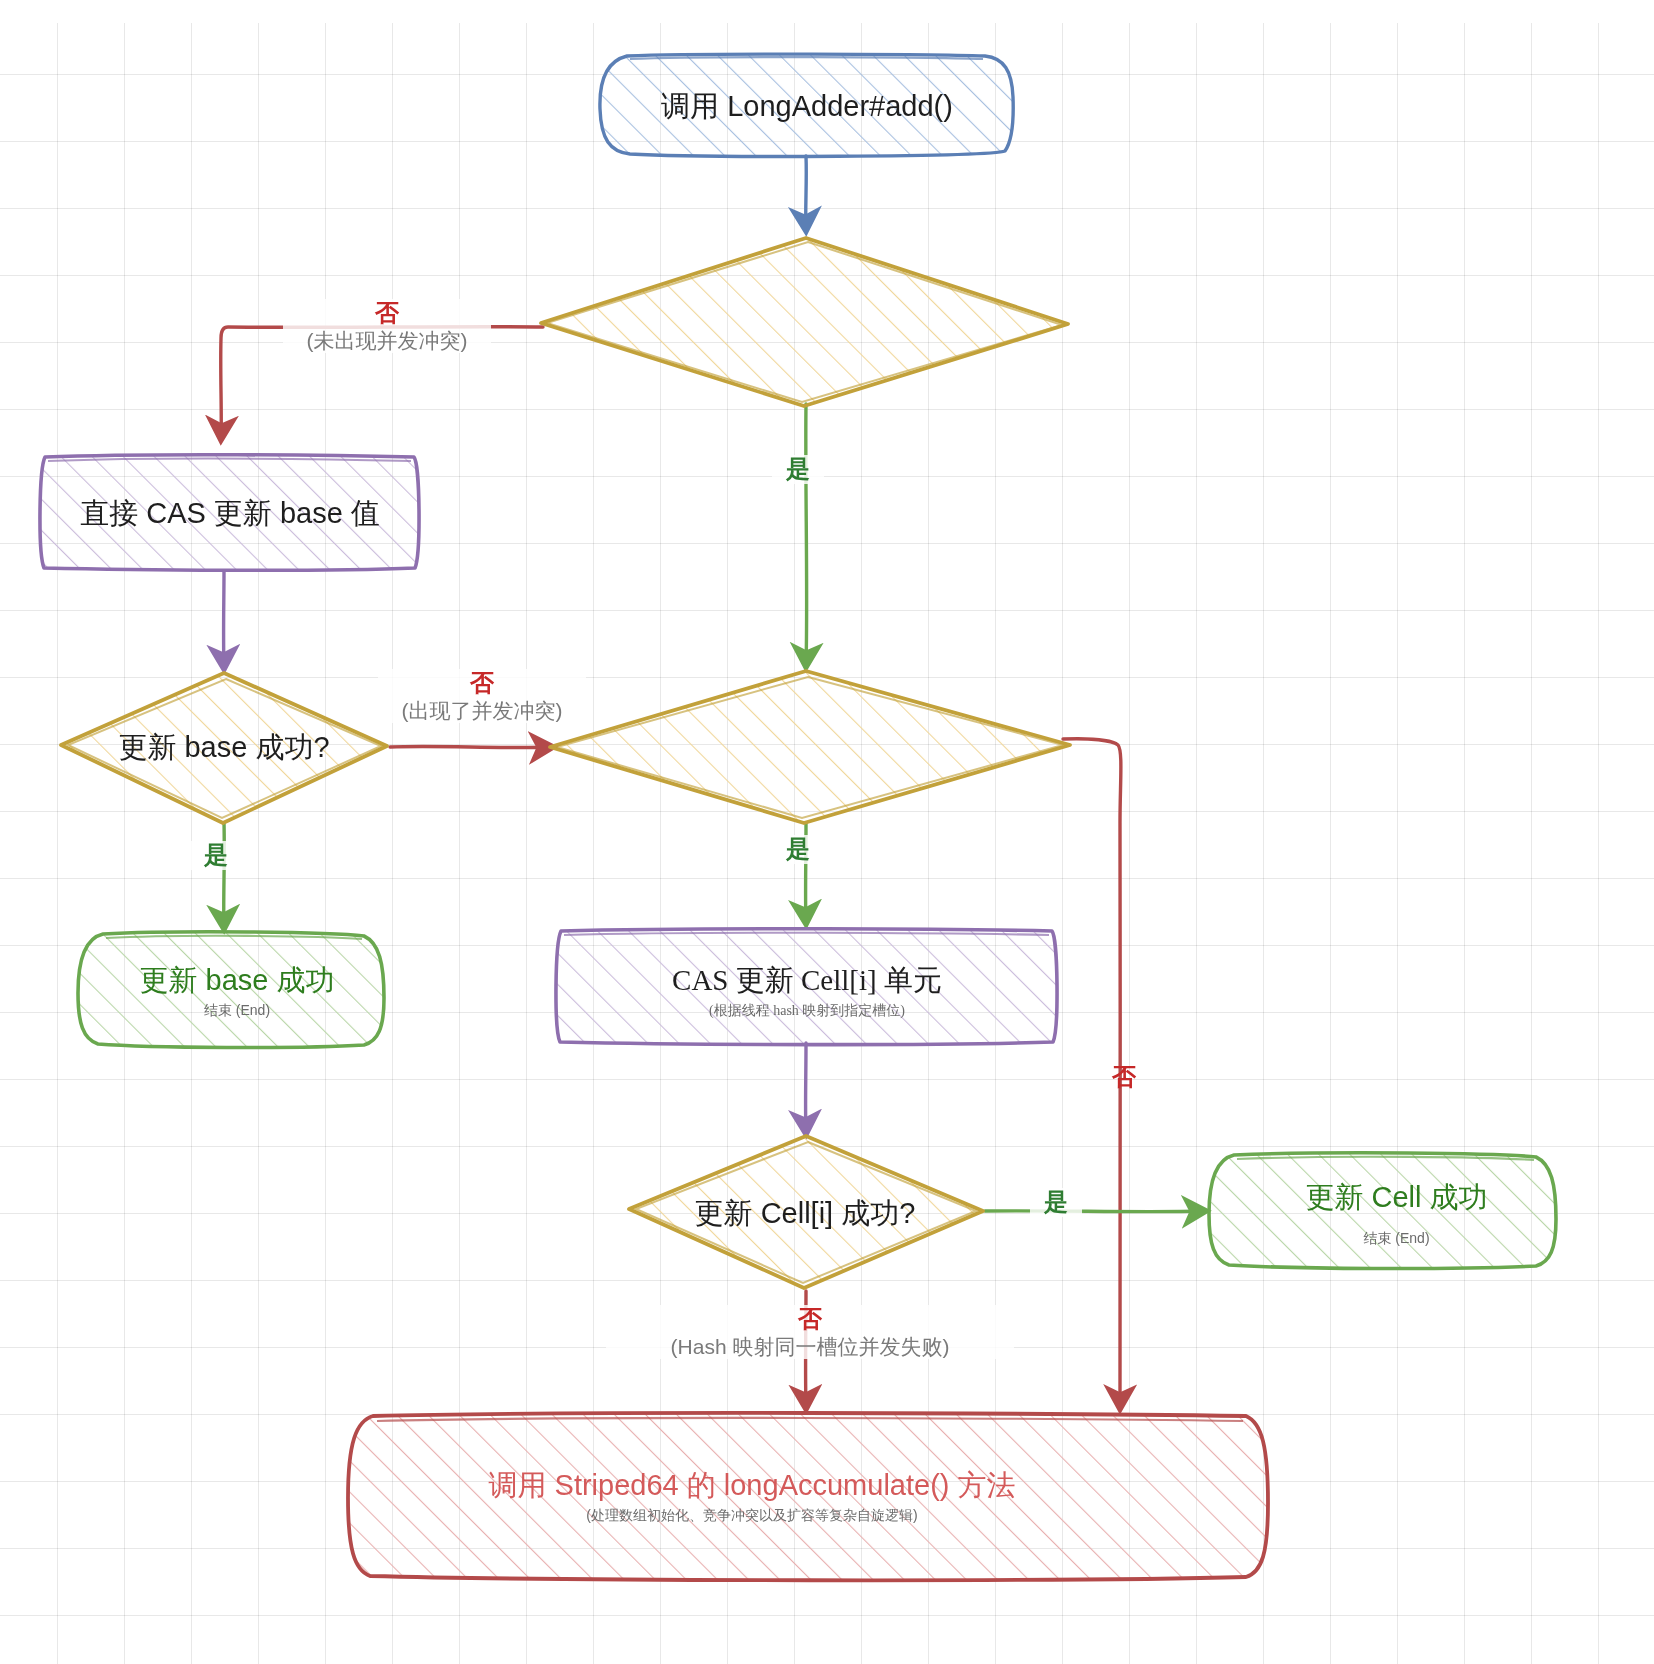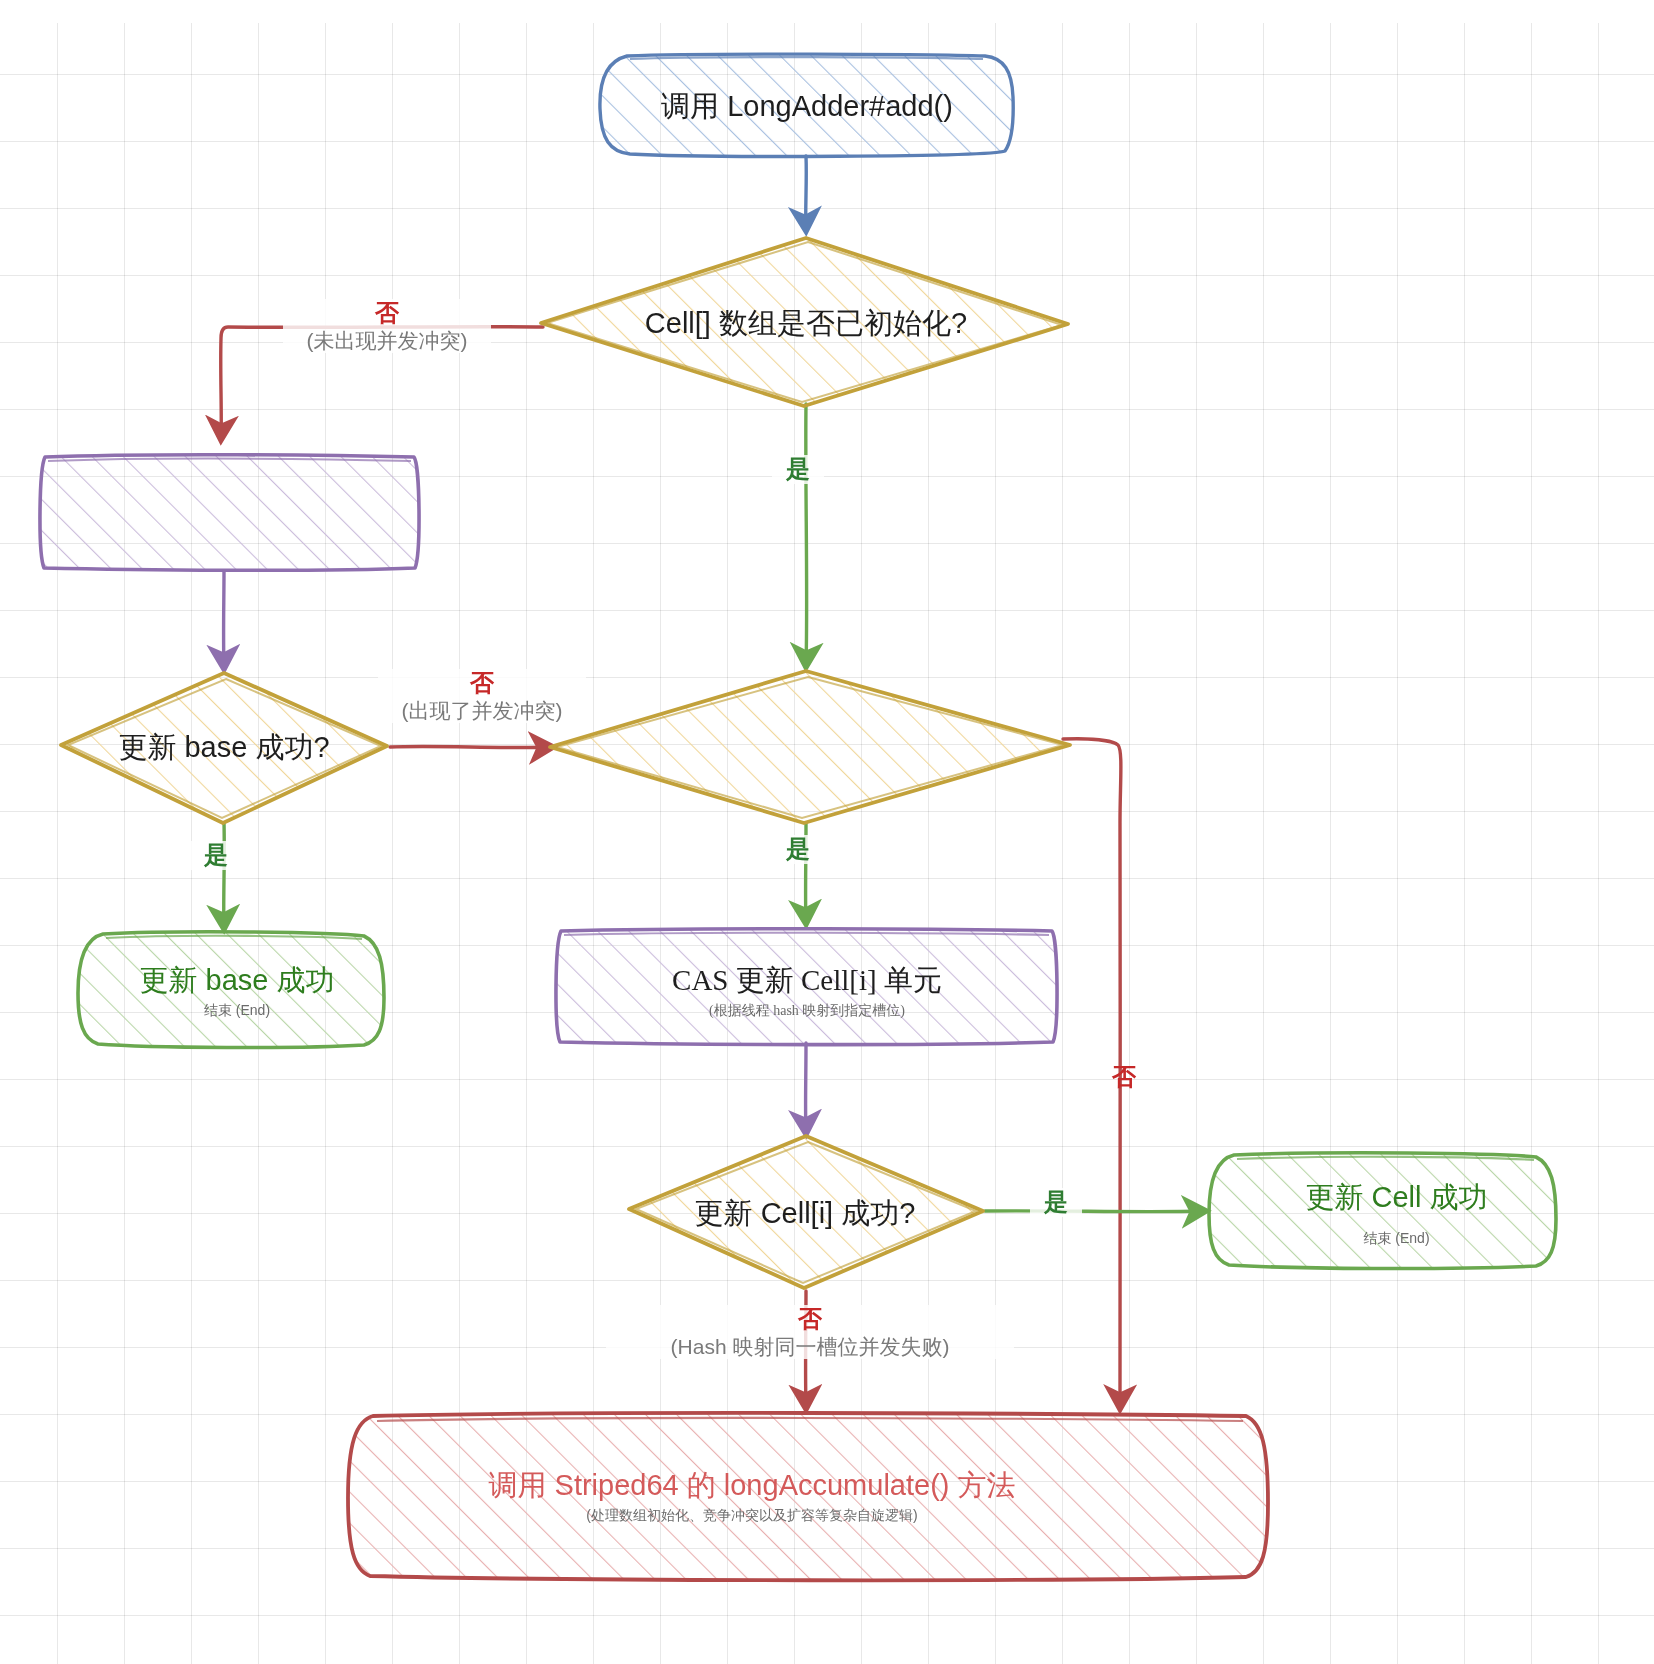--- a/index.html
+++ b/index.html
@@ -201,24 +201,24 @@
     <g>
       <path d="M373,1393 C560,1388 1050,1390 1246,1393 C1262,1400 1268,1424 1268,1480 C1268,1530 1262,1549 1246,1554 C1060,1559 560,1558 370,1553 C354,1547 348,1525 348,1475 C348,1420 356,1398 373,1393 Z" fill="url(#hatch-red)" stroke="#b34a4a" stroke-width="3.8" stroke-linejoin="round"></path>
       <path d="M377,1398 C560,1393 1040,1395 1243,1398" fill="none" stroke="#b34a4a" stroke-width="2.2" opacity="0.7"></path>
     </g>
   </svg>
 
   <div class="node-label" style="left:600px; top:33px; width:414px; height:100px;">
     <div class="title-main">调用 LongAdder#add()</div>
   </div>
 
-  <div class="node-label" style="left:606px; top:265px; width:400px; height:70px;">
-    <div class="title-main">Cell[] 数组是否已初始化?</div>
-  </div>
-
+
+  <div class="node-label" style="left:44px; top:462px; width:372px; height:56px;">
+    <div class="title-main">直接 CAS 更新 base 值</div>
+  </div>
 
   <div class="node-label" style="left:64px; top:696px; width:320px; height:56px;">
     <div class="title-main">更新 base 成功?</div>
   </div>
 
   <div class="node-label" style="left:84px; top:928px; width:306px; height:80px;">
     <div class="title-main green-text">更新 base 成功</div>
     <div class="title-sub">结束 (End)</div>
   </div>
 

